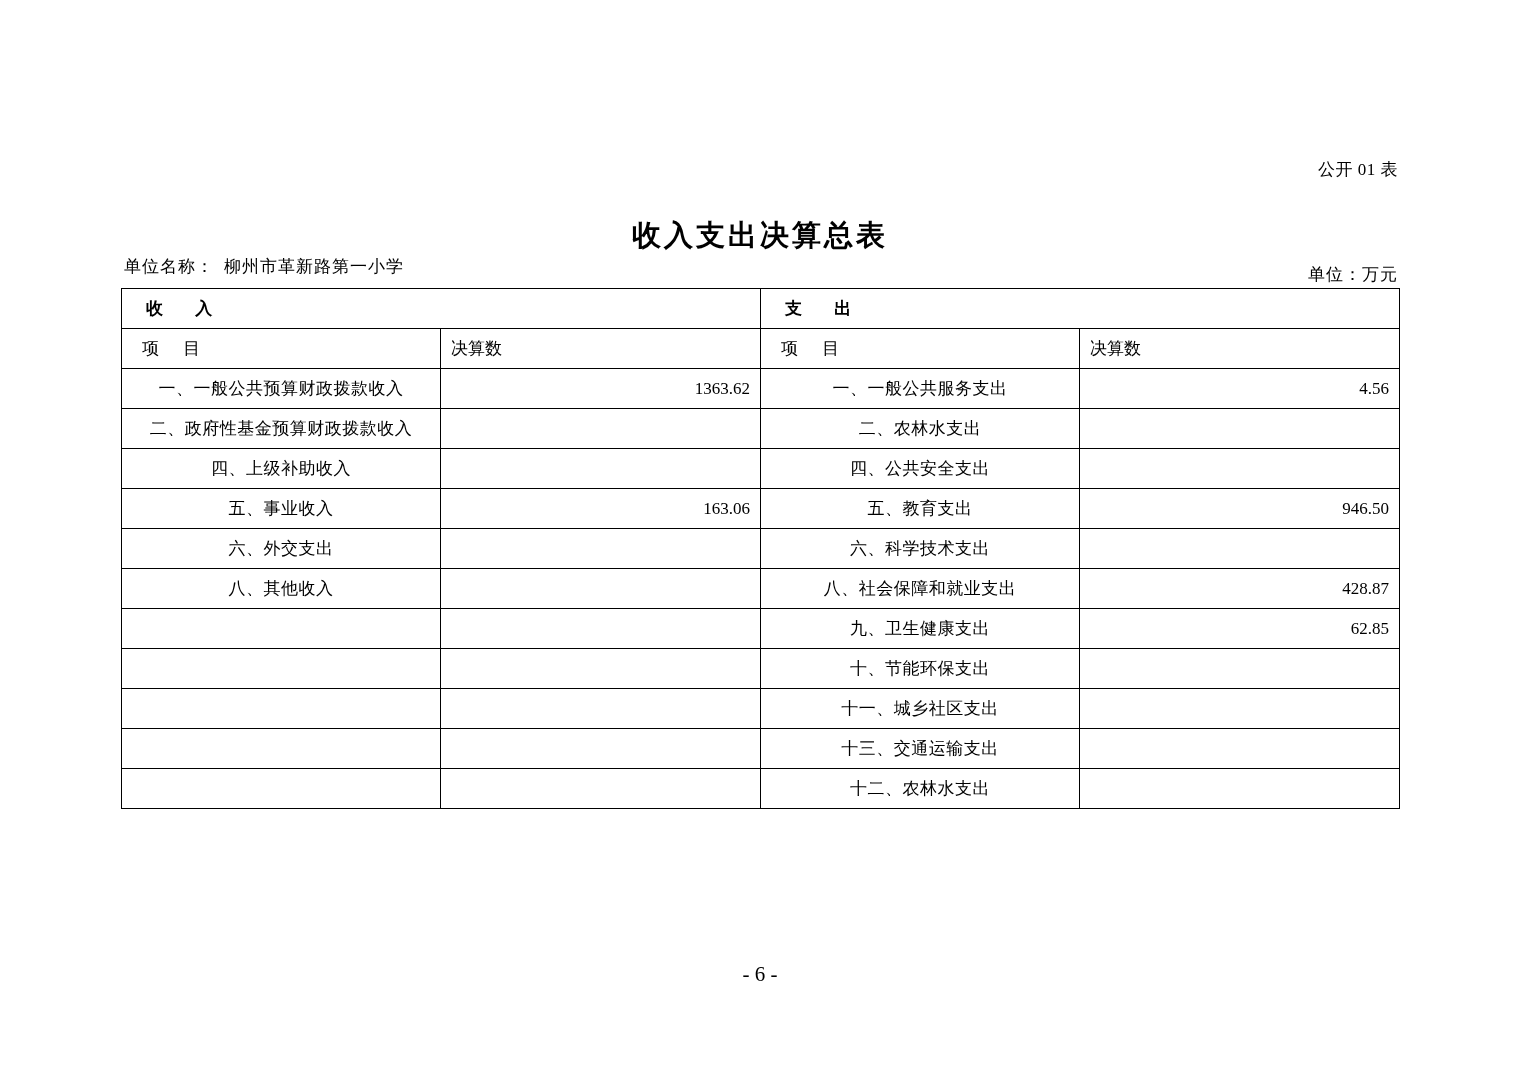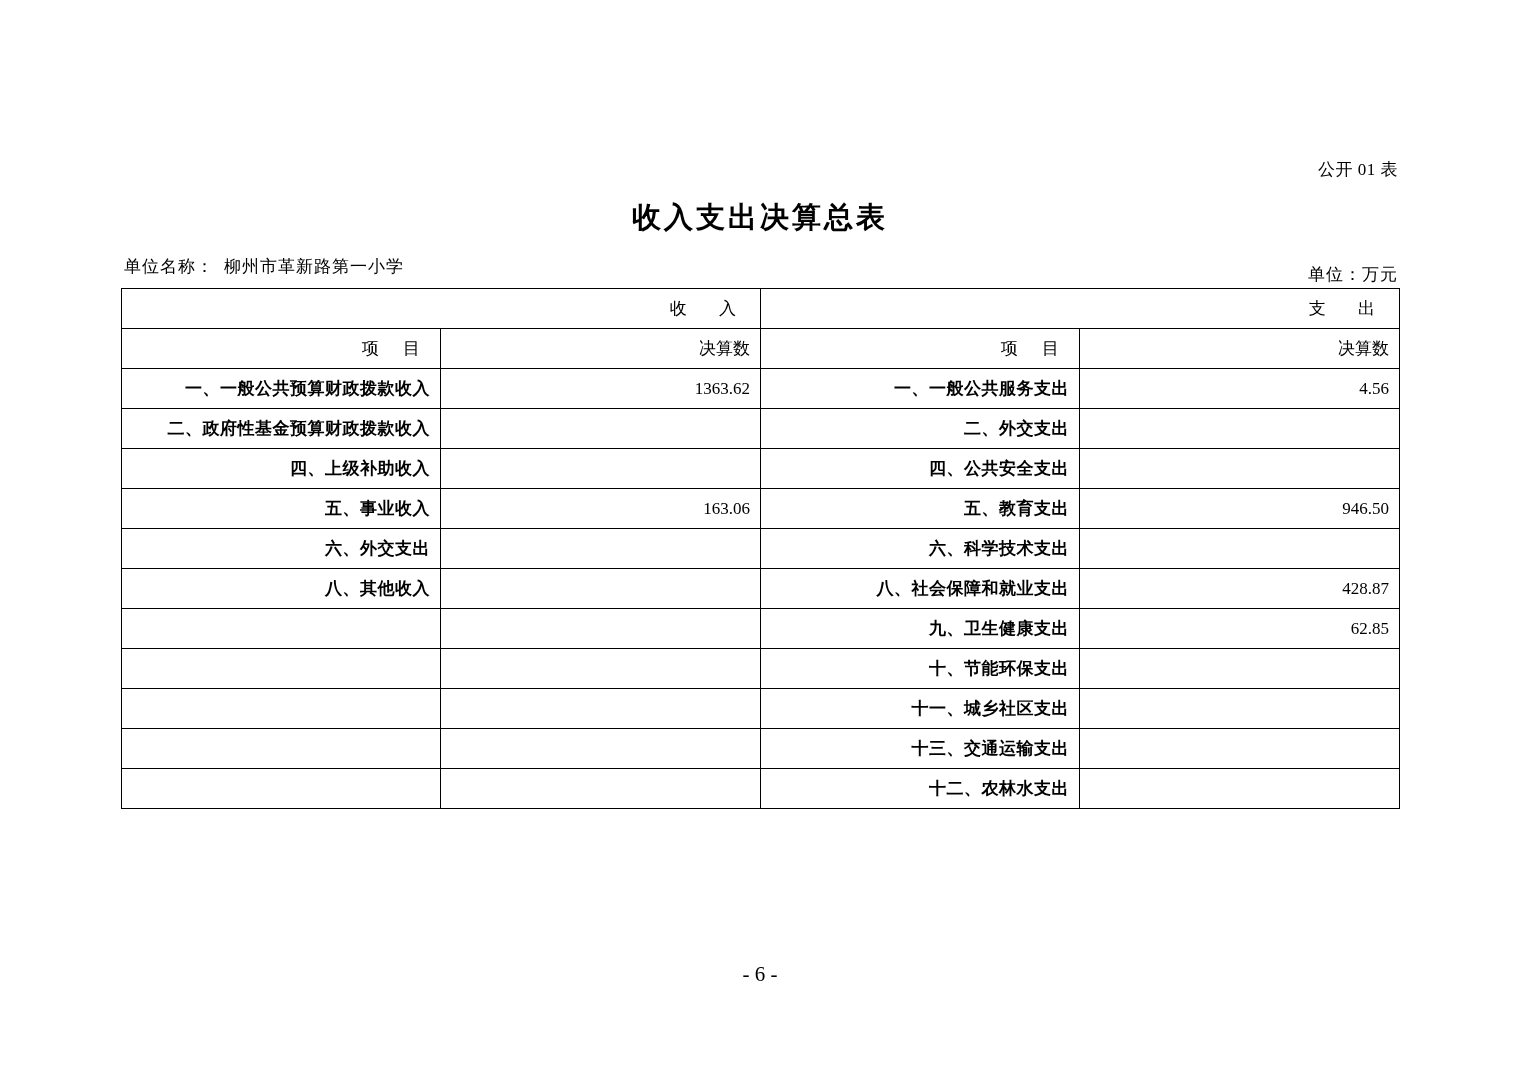--- a/index.html
+++ b/index.html
@@ -25,21 +25,21 @@
     position: absolute;
     right: 122px;
     top: 158px;
     font-size: 17px;
     letter-spacing: 0.5px;
     margin-left: 28px;
   }
   .doc-title {
     position: absolute;
     left: 0;
-    top: 198px;
+    top: 216px;
     width: 1520px;
     text-align: center;
     font-size: 29px;
     font-weight: bold;
     letter-spacing: 3px;
     font-family: "Liberation Serif", "DejaVu Serif", serif;
   }
   .unit-line {
     position: absolute;
     left: 124px;
@@ -66,37 +66,37 @@
   table.main td {
     border: 1px solid #000000;
     height: 39px;
     padding: 0 10px;
     font-size: 17px;
     vertical-align: middle;
   }
   .col-item { width: 319px; }
   .col-num  { width: 320px; }
   .group-head {
-    text-align: right;
+    text-align: left;
     letter-spacing: 14px;
     text-indent: 14px;
     font-size: 17px;
     height: 40px;
+    font-weight: bold;
   }
   .sub-head {
-    text-align: right;
+    text-align: left;
     font-size: 17px;
     height: 40px;
   }
   .sub-head.item { letter-spacing: 10px; text-indent: 10px; }
   .cell-item {
-    text-align: right;
+    text-align: center;
     letter-spacing: 0.5px;
     padding-left: 12px;
-    font-weight: bold;
   }
   .cell-num {
     text-align: right;
     padding-right: 14px;
     font-family: "Liberation Serif", "DejaVu Serif", serif;
   }
   .page-number {
     position: absolute;
     left: 0;
     top: 962px;
@@ -140,21 +140,21 @@
       </tr>
     <tr>
           <td class="cell-item">一、一般公共预算财政拨款收入</td>
           <td class="cell-num">1363.62</td>
           <td class="cell-item">一、一般公共服务支出</td>
           <td class="cell-num">4.56</td>
         </tr>
         <tr>
           <td class="cell-item">二、政府性基金预算财政拨款收入</td>
           <td class="cell-num"></td>
-          <td class="cell-item">二、外交支出</td>
+          <td class="cell-item">二、农林水支出</td>
           <td class="cell-num"></td>
         </tr>
         <tr>
           <td class="cell-item">四、上级补助收入</td>
           <td class="cell-num"></td>
           <td class="cell-item">四、公共安全支出</td>
           <td class="cell-num"></td>
         </tr>
         <tr>
           <td class="cell-item">五、事业收入</td>

